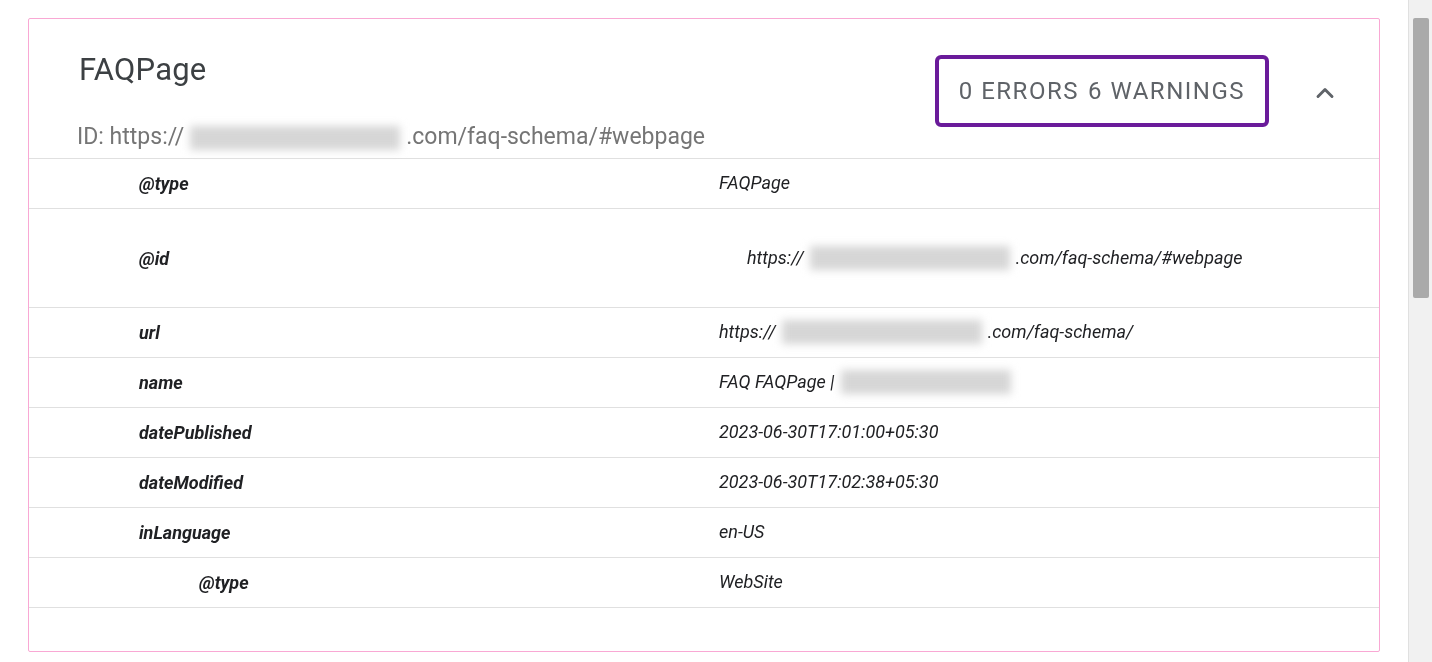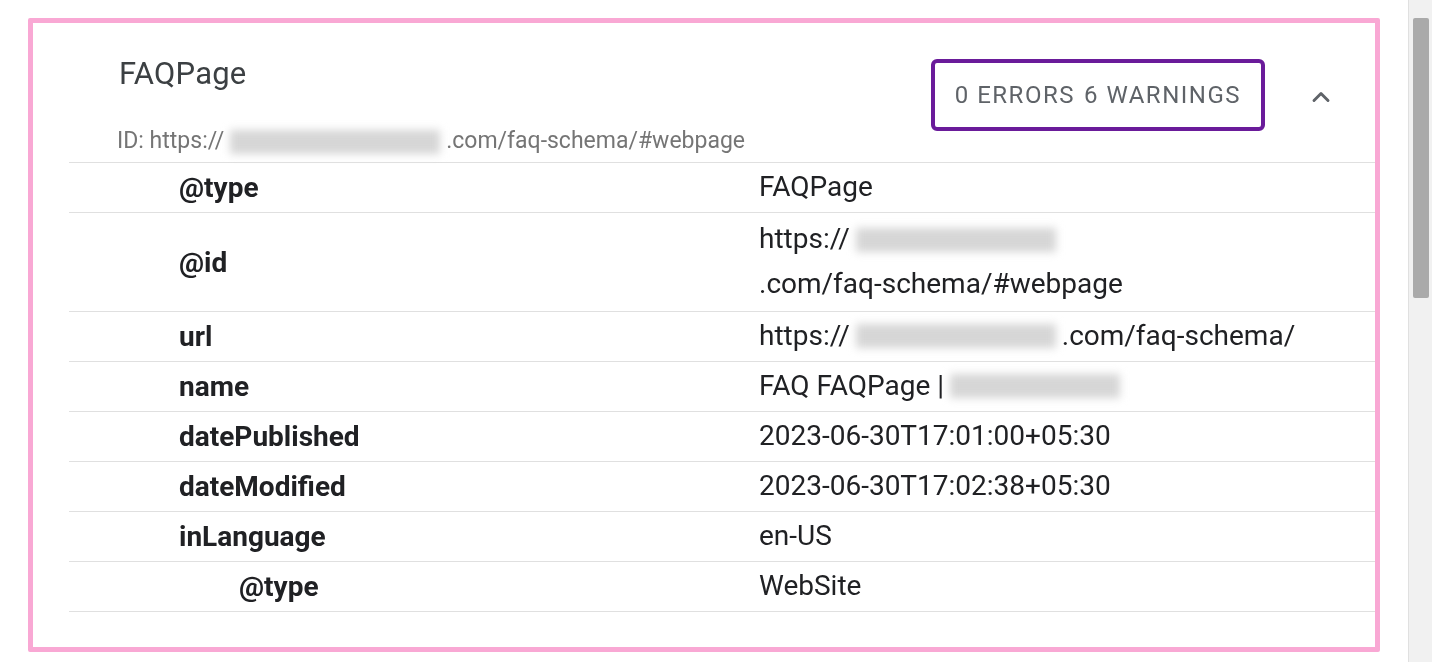--- a/index.html
+++ b/index.html
@@ -19,23 +19,22 @@
       height: 662px;
       background: #fff;
     }
     .card {
       position: absolute;
       left: 28px;
       top: 18px;
       width: 1352px;
       min-height: 634px;
       background: #fff;
-      border: 5px solid #f9a8d4;
+      border: 1px solid #f9a8d4;
       border-radius: 2px;
-      padding-left: 36px;
     }
     .card-header {
       position: relative;
       height: 140px;
       border-bottom: 1px solid #e0e0e0;
     }
     .card-title {
       position: absolute;
       left: 50px;
       top: 32px;
@@ -97,24 +96,25 @@
       cursor: pointer;
     }
     .rows {
       width: 100%;
     }
     .row {
       display: flex;
       align-items: center;
       min-height: 50px;
       border-bottom: 1px solid #e0e0e0;
-      font-size: 28px;
+      font-size: 18px;
       color: #202124;
-    }
-    .row.tall { min-height: 99px; }
+      font-style: italic;
+    }
+    .row.tall { min-height: 99px; gap: 28px; }
     .row .key-cell {
       flex: 0 0 690px;
       padding-left: 110px;
       font-weight: 700;
     }
     .row.nested .key-cell {
       padding-left: 170px;
     }
     .row .val-cell {
       flex: 1 1 auto;

